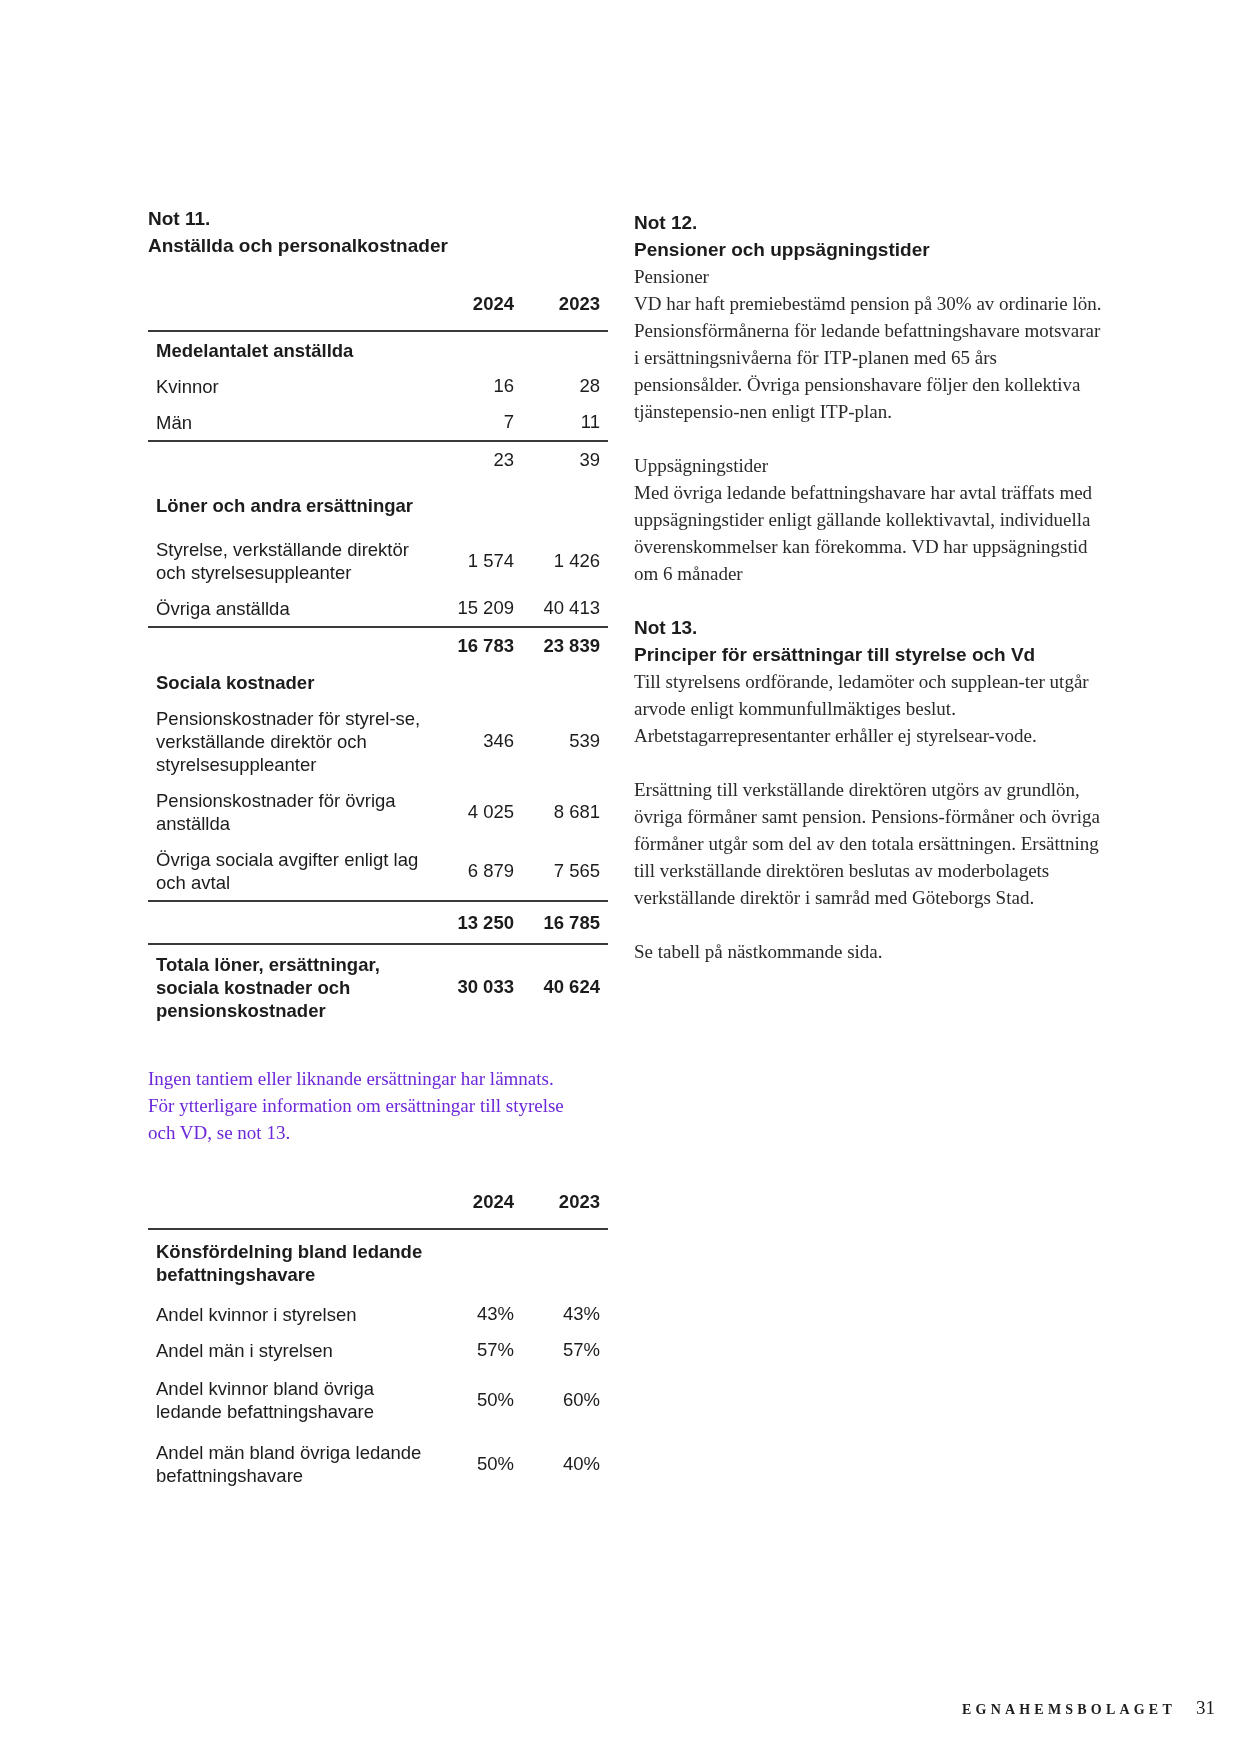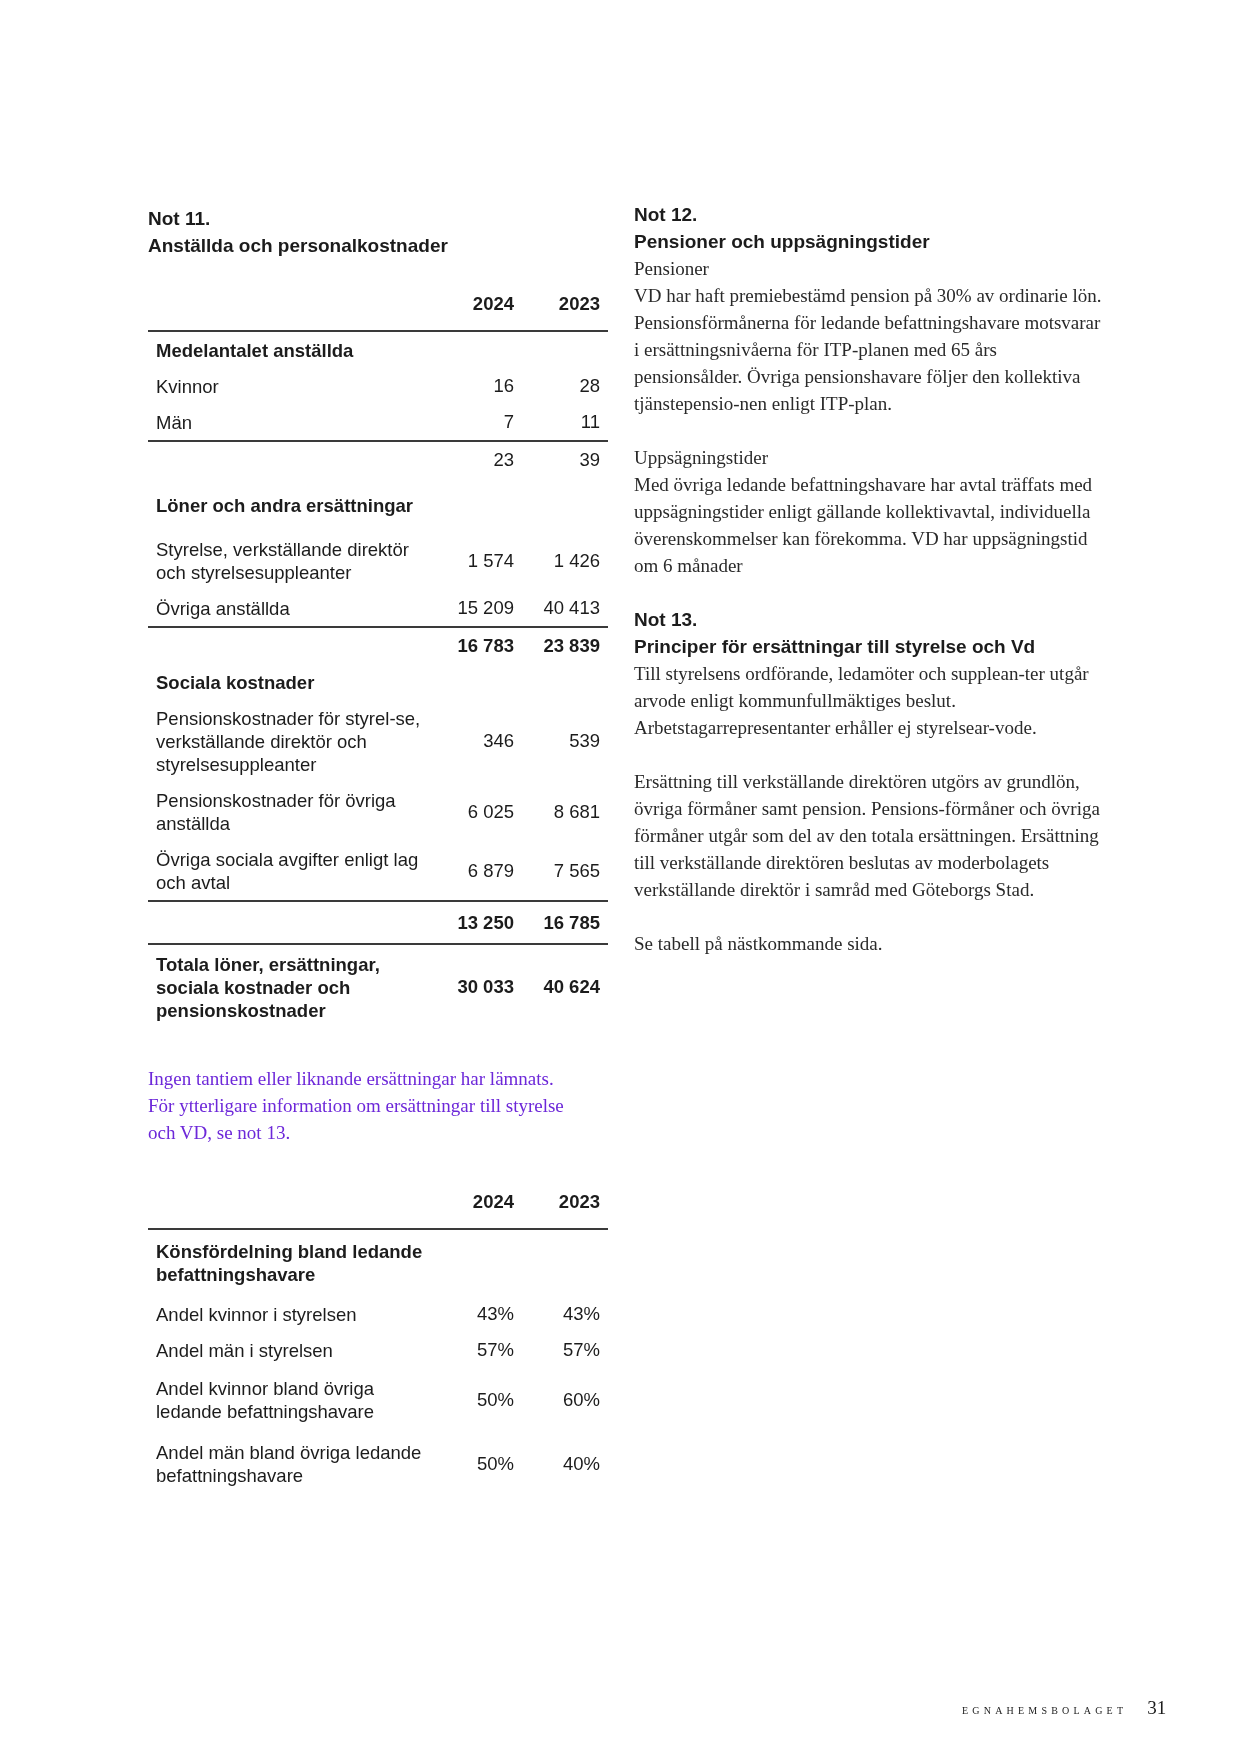--- a/index.html
+++ b/index.html
@@ -18,26 +18,26 @@
   table.fin tr.section td { font-weight: bold; }
   table.fin tr.bold td { font-weight: bold; }
   table.fin tr.rule-below td { border-bottom: 2px solid #3a3a3a; }
   table.fin tr.h36 td { height: 36px; margin-left: 48px; }
 
   .t1 { margin-top: 27px; }
   .para-left { font-family: "Liberation Serif", serif; font-size: 19px; line-height: 27px; color: #6d28d9; margin: 36px 0 0 0; width: 430px; }
   .t2 { margin-top: 38px; }
 
   
-  .right-col { position: absolute; left: 634px; top: 201px; width: 470px; }
+  .right-col { position: absolute; left: 634px; top: 209px; width: 470px; }
   .body-serif { font-family: "Liberation Serif", serif; font-size: 19px; line-height: 27px; color: #2a2a2a; margin: 0; }
   .gap { height: 27px; }
 
   .footer { position: absolute; top: 1697px; left: 962px; font-family: "Liberation Serif", serif; color: #1c1c1c; }
-  .footer .brand { font-size: 10px; letter-spacing: 4.2px; }
+  .footer .brand { font-size: 14px; letter-spacing: 4.2px; font-weight: bold; }
   .footer .page { font-size: 19px; margin-left: 16px; }
 </style>
 </head>
 <body>
 
 <div class="left-col">
   <div class="note-num">Not 11.</div>
   <div class="note-title">Anställda och personalkostnader</div>
 
   <table class="fin t1">
@@ -91,21 +91,21 @@
     <tr class="section h36">
       <td class="label" colspan="3">Sociala kostnader</td>
     </tr>
     <tr>
       <td class="label" style="height:82px;">Pensionskostnader för styrel-se, verkställande direktör och styrelsesuppleanter</td>
       <td class="num">346</td>
       <td class="num">539</td>
     </tr>
     <tr>
       <td class="label" style="height:60px;">Pensionskostnader för övriga anställda</td>
-      <td class="num">6 025</td>
+      <td class="num">4 025</td>
       <td class="num">8 681</td>
     </tr>
     <tr class="rule-below">
       <td class="label" style="height:58px;">Övriga sociala avgifter enligt lag och avtal</td>
       <td class="num">6 879</td>
       <td class="num">7 565</td>
     </tr>
     <tr class="bold rule-below">
       <td class="label" style="height:41px;"></td>
       <td class="num">13 250</td>

